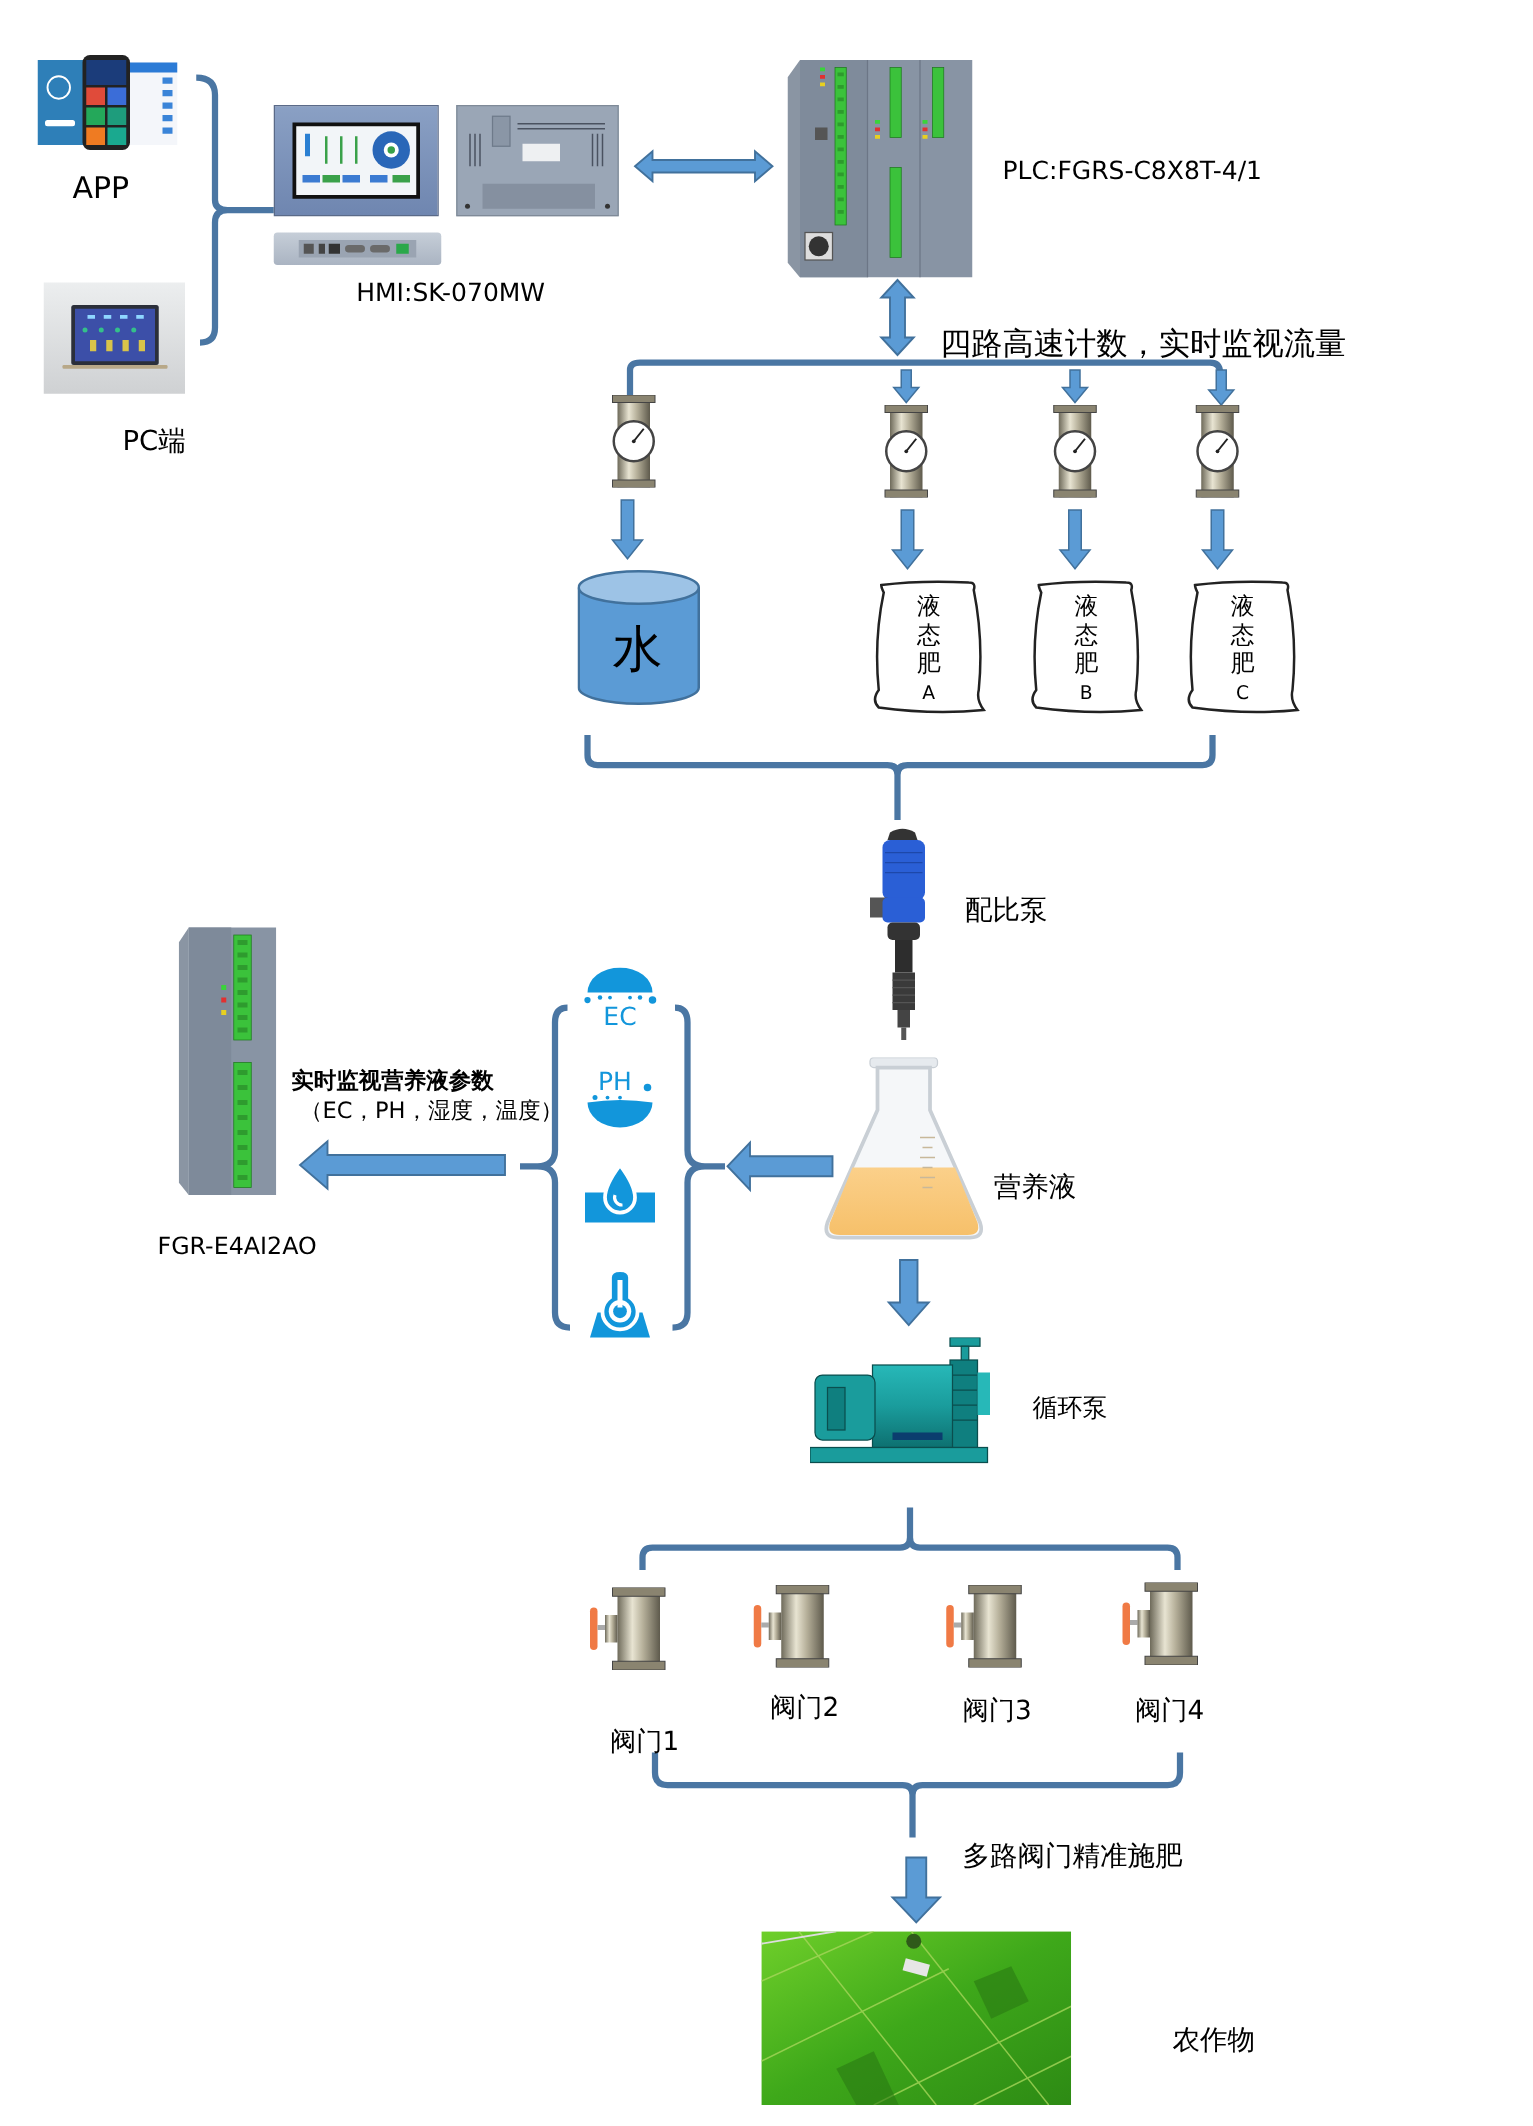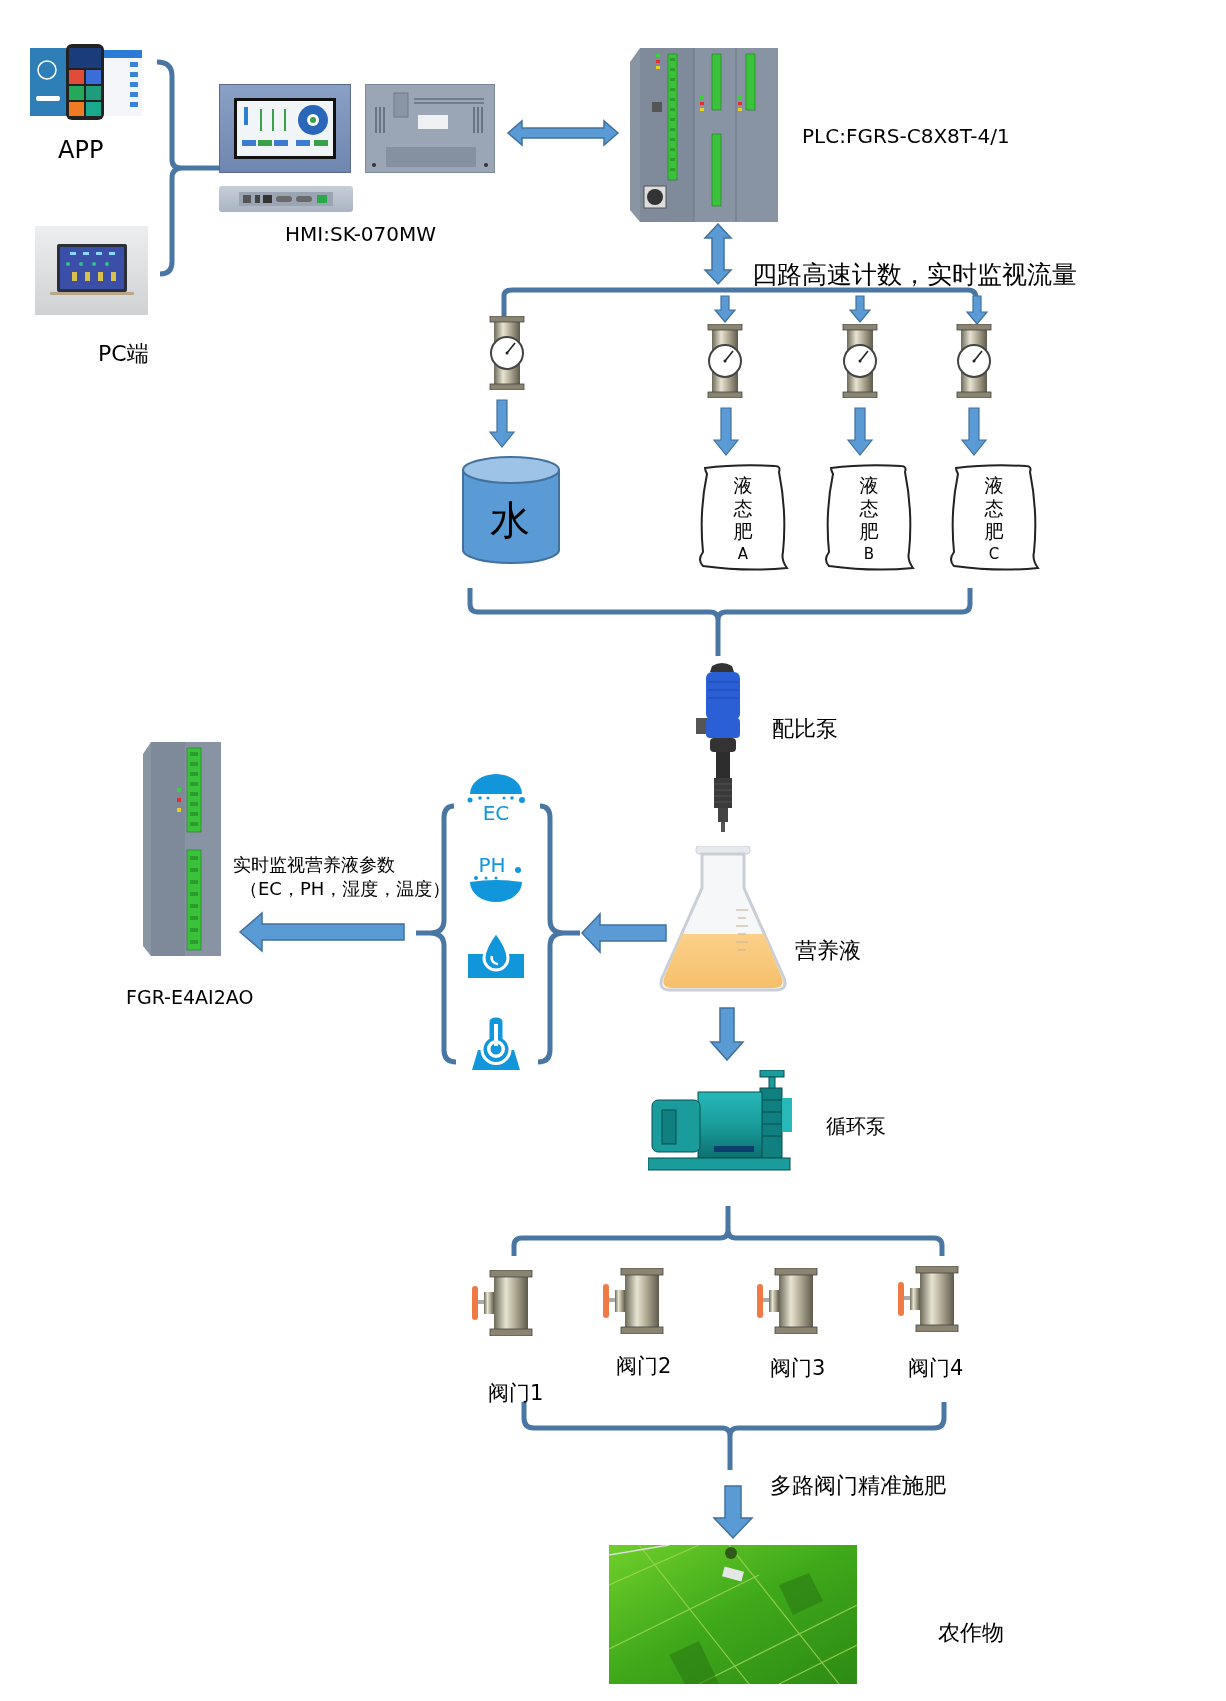--- a/index.html
+++ b/index.html
@@ -390,21 +390,21 @@
 <div class="abs" style="left:466px;top:1016px;width:60px;height:56px;">
   <svg width="60" height="56">
     <path d="M6,54 L12,34 L48,34 L54,54 Z" fill="#1296db"></path>
     <path d="M22,6 Q22,0 30,0 Q38,0 38,6 L38,22 A14,14 0 1 1 22,22 Z" fill="#1296db" stroke="#fff" stroke-width="3"></path>
     <circle cx="30" cy="33" r="9" fill="#fff"></circle>
     <circle cx="30" cy="33" r="5.5" fill="#1296db"></circle>
     <rect x="28" y="8" width="4" height="22" fill="#fff"></rect>
   </svg>
 </div>
 
-<div class="lbl lbl-sm" style="left:233px;top:856px;">实时监视营养液参数</div>
+<div class="lbl lbl-sm" style="left:233px;top:856px;font-weight:bold;">实时监视营养液参数</div>
 <div class="lbl lbl-sm" style="left:240px;top:880px;">（EC，PH，湿度，温度）</div>
 
 <div class="abs" style="left:143px;top:740px;width:78px;height:218px;">
   <svg width="78" height="218">
     <polygon points="0,14 8,2 8,216 0,206" fill="#8a95a3"></polygon>
     <rect x="8" y="2" width="70" height="214" fill="#8894a4"></rect>
     <rect x="8" y="2" width="34" height="214" fill="#7e8a9a"></rect>
     <g fill="#3bc23b" stroke="#1e7a1e" stroke-width=".6">
       <rect x="44" y="8" width="14" height="84"></rect>
       <rect x="44" y="110" width="14" height="100"></rect>

